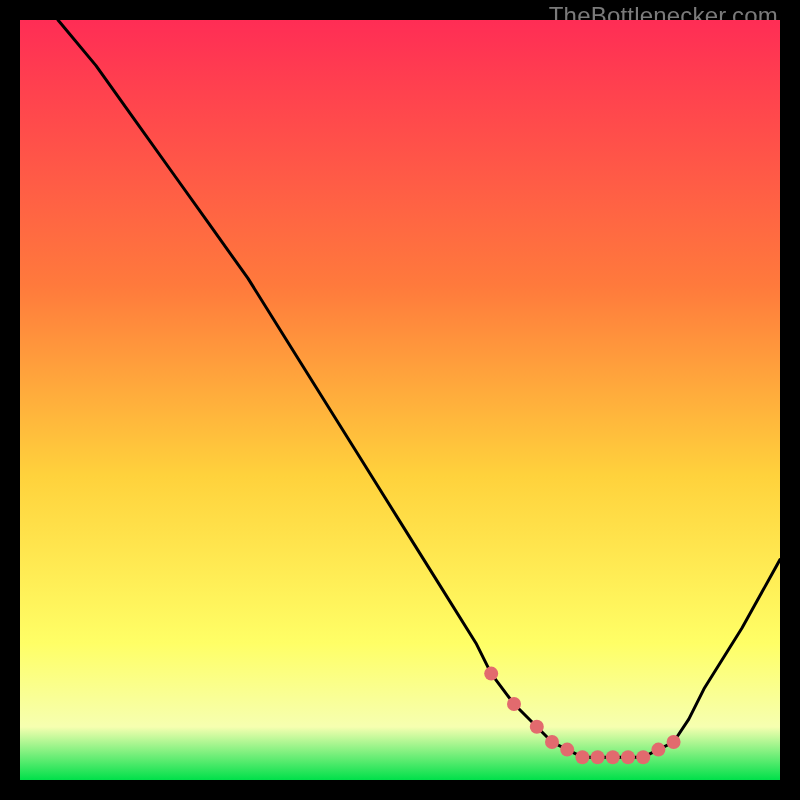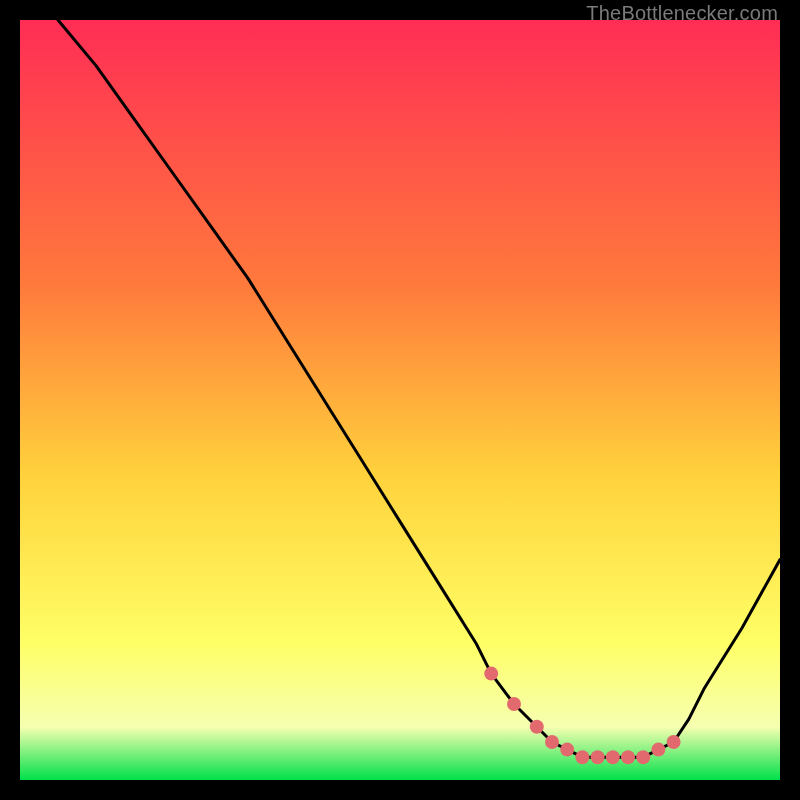--- a/index.html
+++ b/index.html
@@ -24,21 +24,21 @@
     left: 0;
     top: 0;
     width: 760px;
     height: 760px;
   }
   .attribution {
     position: absolute;
     top: 2px;
     right: 22px;
     color: #7a7a7a;
-    font-size: 20px;
+    font-size: 24px;
     font-weight: 500;
     letter-spacing: 0.2px;
   }
 </style>
 </head>
 <body>
 
 <div class="attribution">TheBottlenecker.com</div>
 
 <div class="frame">

